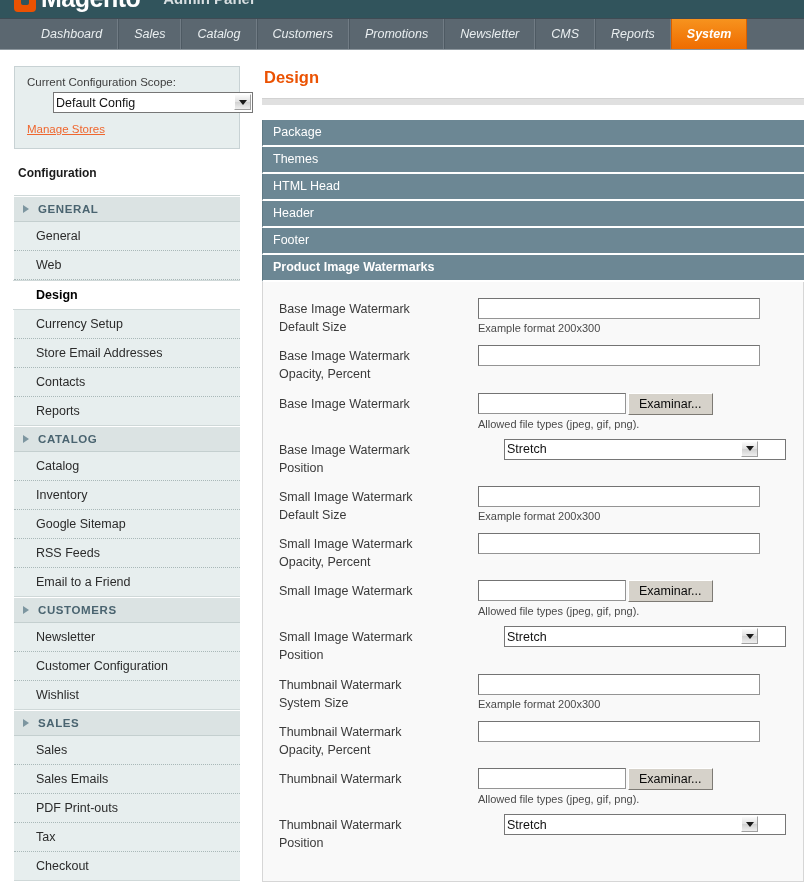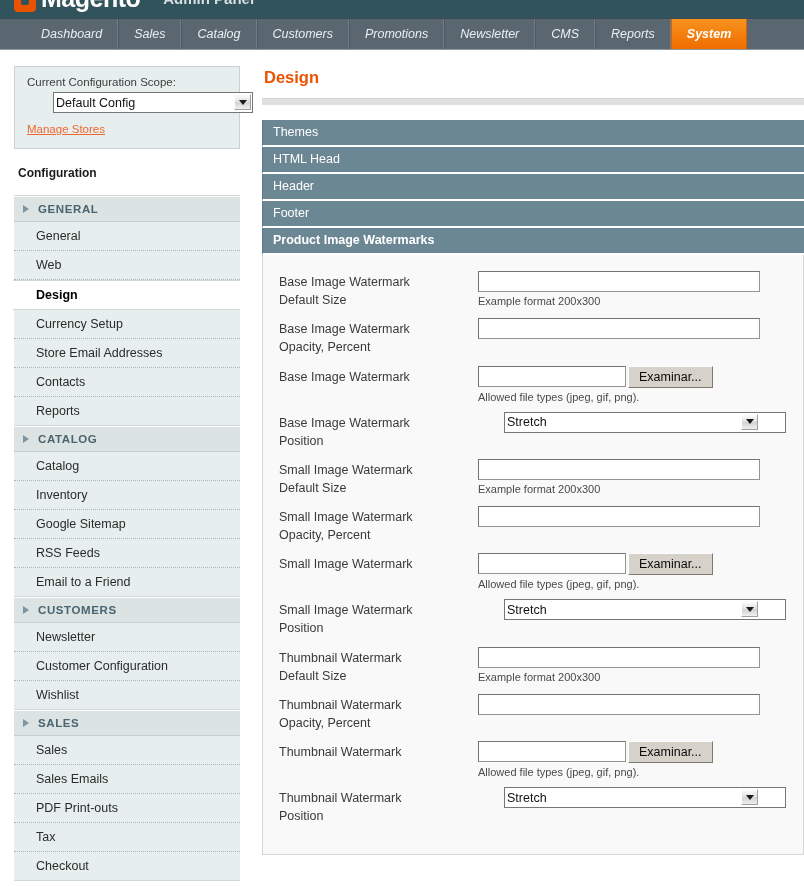--- a/index.html
+++ b/index.html
@@ -386,20 +386,21 @@
             <div class="nav-link">Checkout</div>
           </div>
         </div>
       </div>
   </div>
 
   <div id="content-col">
     <h1 id="page-title">Design</h1>
     <div id="title-rule"></div>
     <div id="sections">
+        <div class="section-head">Package</div>
         <div class="section-head">Themes</div>
         <div class="section-head">HTML Head</div>
         <div class="section-head">Header</div>
         <div class="section-head">Footer</div>
         <div class="section-head expanded">Product Image Watermarks</div>
         <div class="section-body">
           <div class="field-row">
             <div class="field-label">Base Image Watermark Default Size</div>
             <div class="field-control"><input type="text" class="txt wide" style=""><div class="hint">Example format 200x300</div></div>
           </div>
@@ -437,21 +438,21 @@
                 <button class="browse-btn">Examinar...</button>
               </div>
               <div class="hint">Allowed file types (jpeg, gif, png).</div>
             </div>
           </div>
           <div class="field-row">
             <div class="field-label">Small Image Watermark Position</div>
             <div class="field-control"><div class="select-wrap pos-select"><select class="win-select"><option>Stretch</option></select><span class="sel-arrow"></span></div></div>
           </div>
           <div class="field-row">
-            <div class="field-label">Thumbnail Watermark Default Size</div>
+            <div class="field-label">Thumbnail Watermark System Size</div>
             <div class="field-control"><input type="text" class="txt wide" style=""><div class="hint">Example format 200x300</div></div>
           </div>
           <div class="field-row">
             <div class="field-label">Thumbnail Watermark Opacity, Percent</div>
             <div class="field-control"><input type="text" class="txt wide" style=""></div>
           </div>
           <div class="field-row">
             <div class="field-label">Thumbnail Watermark</div>
             <div class="field-control">
               <div class="file-row">

